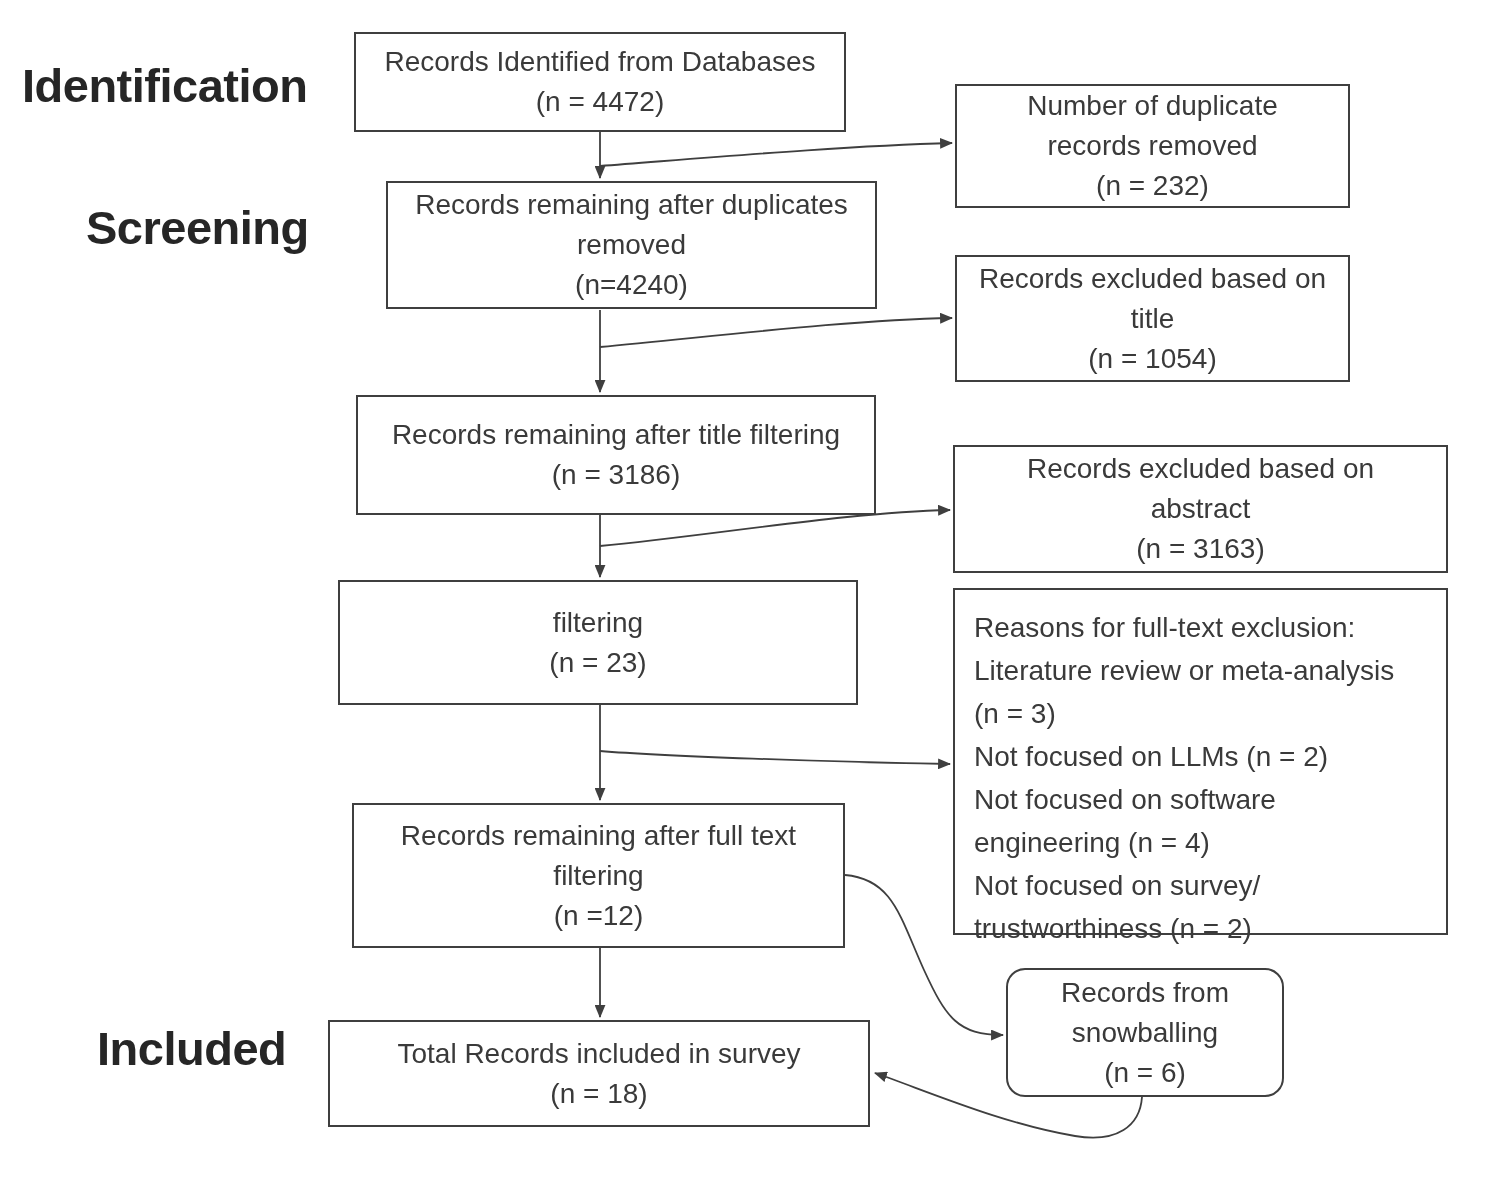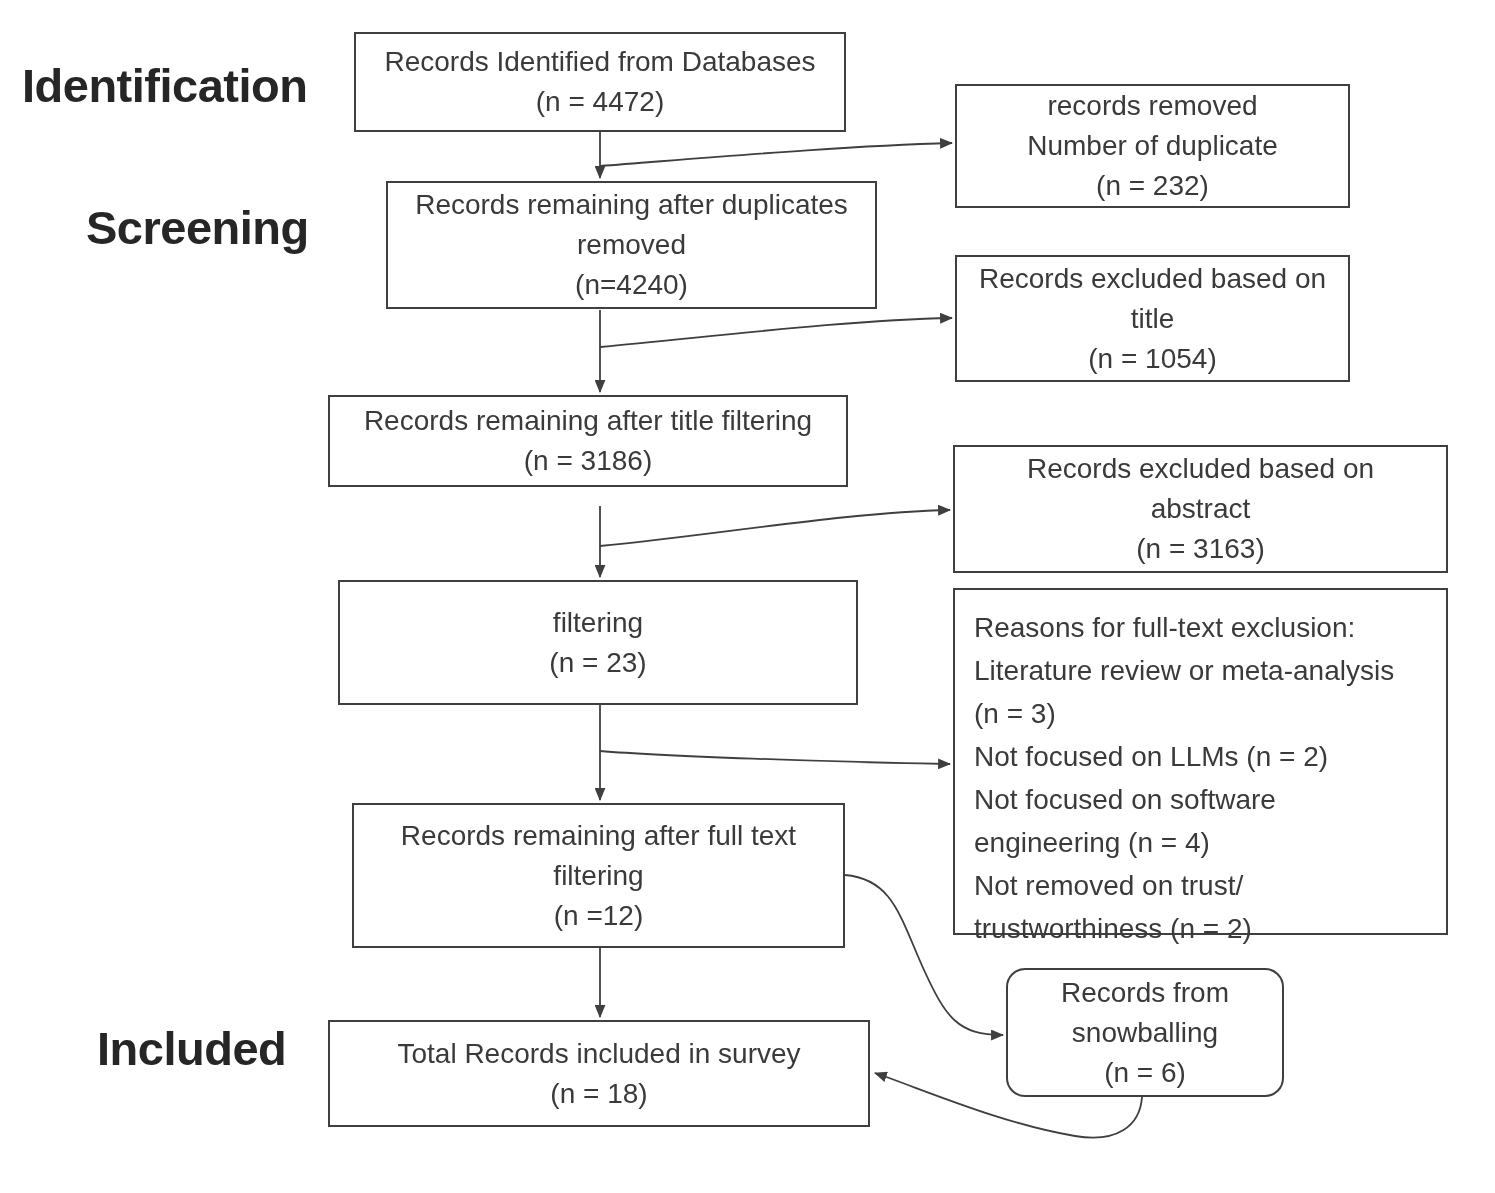--- a/index.html
+++ b/index.html
@@ -40,21 +40,21 @@
     align-items: flex-start;
     text-align: left;
     padding: 16px 8px 8px 19px;
     line-height: 43px;
   }
   .box.left-align .line { white-space: nowrap; }
 
   
   #b1 { left: 354px; top: 32px;   width: 492px; height: 100px; }
   #b2 { left: 354px; top: 181px;  width: 491px; height: 128px; margin-left: 32px; }
-  #b3 { left: 328px; top: 395px;  width: 520px; height: 92px; }
+  #b3 { left: 356px; top: 395px;  width: 520px; height: 120px; }
   #b4 { left: 338px; top: 580px;  width: 520px; height: 125px; }
   #b5 { left: 352px; top: 803px;  width: 493px; height: 145px; }
   #b6 { left: 328px; top: 1020px; width: 542px; height: 107px; }
 
   
   #s1 { left: 955px;  top: 84px;  width: 395px; height: 124px; }
   #s2 { left: 955px;  top: 255px; width: 395px; height: 127px; }
   #s3 { left: 953px;  top: 445px; width: 495px; height: 128px; }
   #s4 { left: 953px;  top: 588px; width: 495px; height: 347px; }
   #s5 { left: 1006px; top: 968px; width: 278px; height: 129px; border-radius: 19px; }
@@ -127,22 +127,22 @@
     <div class="line">filtering</div>
     <div class="line">(n =12)</div>
   </div>
 
   <div class="box" id="b6">
     <div class="line">Total Records included in survey</div>
     <div class="line">(n = 18)</div>
   </div>
 
   <div class="box" id="s1">
+    <div class="line">Number of duplicate</div>
     <div class="line">records removed</div>
-    <div class="line">Number of duplicate</div>
     <div class="line">(n = 232)</div>
   </div>
 
   <div class="box" id="s2">
     <div class="line">Records excluded based on</div>
     <div class="line">title</div>
     <div class="line">(n = 1054)</div>
   </div>
 
   <div class="box" id="s3">
@@ -151,21 +151,21 @@
     <div class="line">(n = 3163)</div>
   </div>
 
   <div class="box left-align" id="s4">
     <div class="line">Reasons for full-text exclusion:</div>
     <div class="line">Literature review or meta-analysis</div>
     <div class="line">(n = 3)</div>
     <div class="line">Not focused on LLMs (n = 2)</div>
     <div class="line">Not focused on software</div>
     <div class="line">engineering (n = 4)</div>
-    <div class="line">Not removed on trust/</div>
+    <div class="line">Not focused on survey/</div>
     <div class="line">trustworthiness (n = 2)</div>
   </div>
 
   <div class="box" id="s5">
     <div class="line">Records from</div>
     <div class="line">snowballing</div>
     <div class="line">(n = 6)</div>
   </div>
 
 </div>

